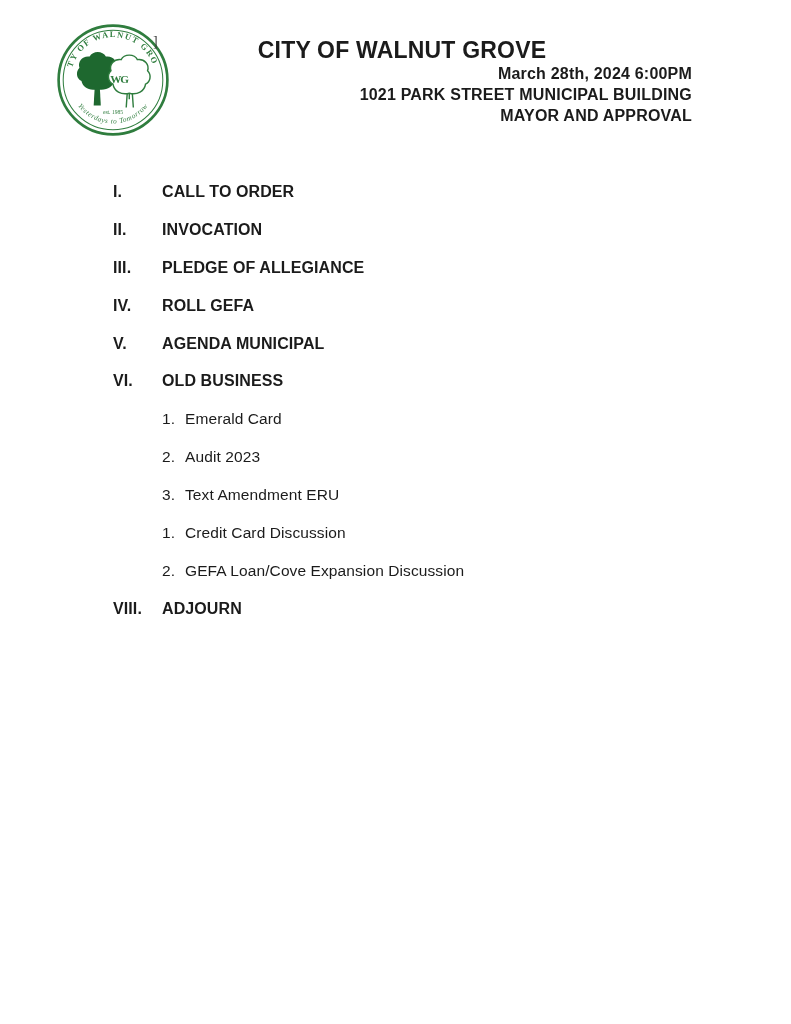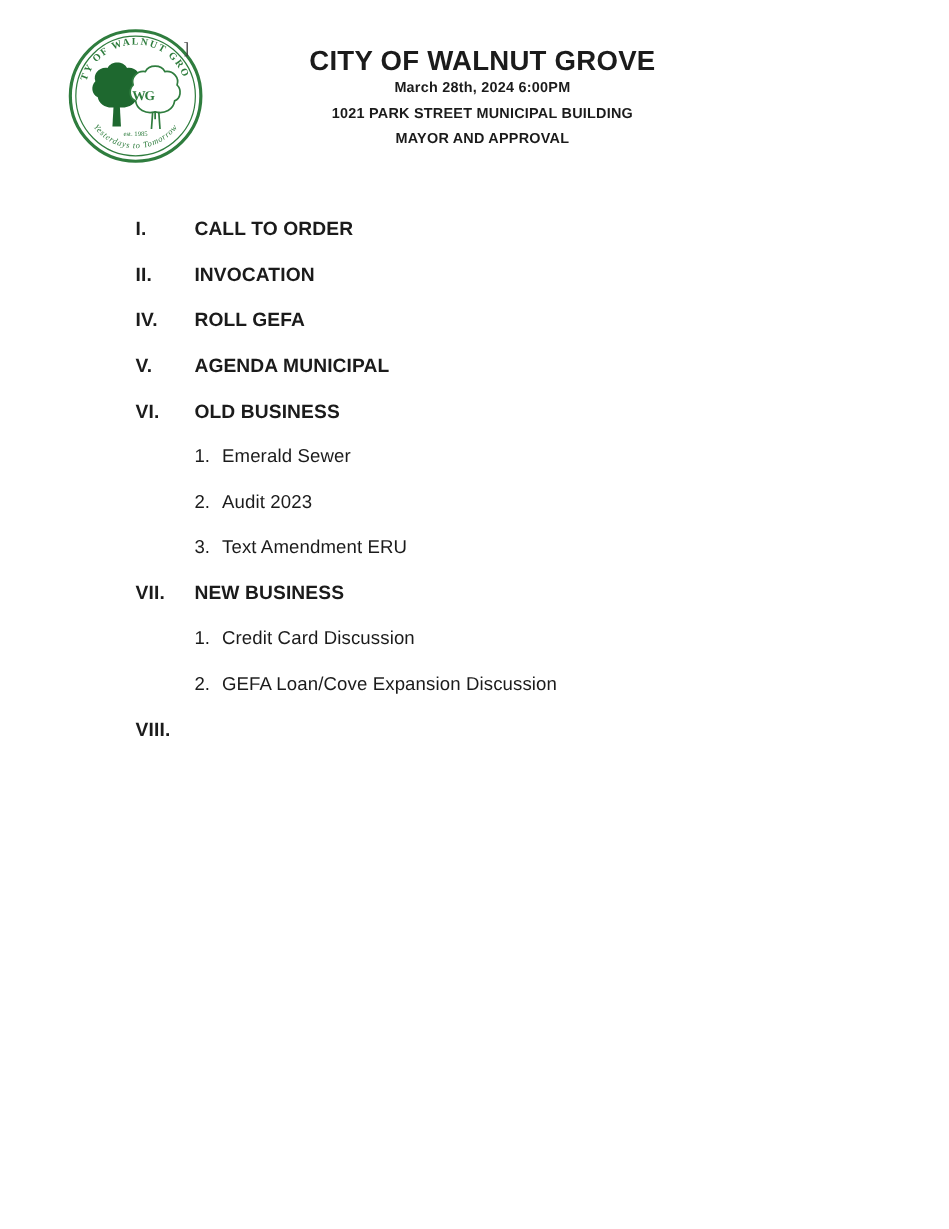--- a/index.html
+++ b/index.html
@@ -42,22 +42,23 @@
     width: 580px;
     text-align: center;
     font-weight: bold;
     letter-spacing: 0.2px;
   }
   .header .title {
     font-size: 23px;
     line-height: 26px;
   }
   .header .subline {
-    font-size: 12px;
+    font-size: 16px;
     line-height: 21px;
+    text-align: right;
   }
 
   
   .agenda {
     position: absolute;
     left: 113px;
     top: 182px;
     width: 600px;
   }
   .arow {
@@ -129,53 +130,54 @@
   <div class="agenda">
       <div class="arow">
         <span class="numeral">I.</span>
         <span class="label">CALL TO ORDER</span>
       </div>
       <div class="arow">
         <span class="numeral">II.</span>
         <span class="label">INVOCATION</span>
       </div>
       <div class="arow">
+        <span class="numeral">III.</span>
+        <span class="label">PLEDGE OF ALLEGIANCE</span>
+      </div>
+      <div class="arow">
         <span class="numeral">IV.</span>
         <span class="label">ROLL GEFA</span>
       </div>
       <div class="arow">
         <span class="numeral">V.</span>
         <span class="label">AGENDA MUNICIPAL</span>
       </div>
       <div class="arow">
         <span class="numeral">VI.</span>
         <span class="label">OLD BUSINESS</span>
       </div>
       <div class="arow subrow">
         <span class="subnum">1.</span>
-        <span class="sublabel">Emerald Sewer</span>
+        <span class="sublabel">Emerald Card</span>
       </div>
       <div class="arow subrow">
         <span class="subnum">2.</span>
         <span class="sublabel">Audit 2023</span>
       </div>
       <div class="arow subrow">
         <span class="subnum">3.</span>
         <span class="sublabel">Text Amendment ERU</span>
-      </div>
-      <div class="arow">
-        <span class="numeral">VII.</span>
-        <span class="label">NEW BUSINESS</span>
       </div>
       <div class="arow subrow">
         <span class="subnum">1.</span>
         <span class="sublabel">Credit Card Discussion</span>
       </div>
       <div class="arow subrow">
         <span class="subnum">2.</span>
         <span class="sublabel">GEFA Loan/Cove Expansion Discussion</span>
       </div>
       <div class="arow">
         <span class="numeral">VIII.</span>
+        <span class="label">ADJOURN</span>
       </div>
     </div>
 
 </div>
 
 </body></html>

